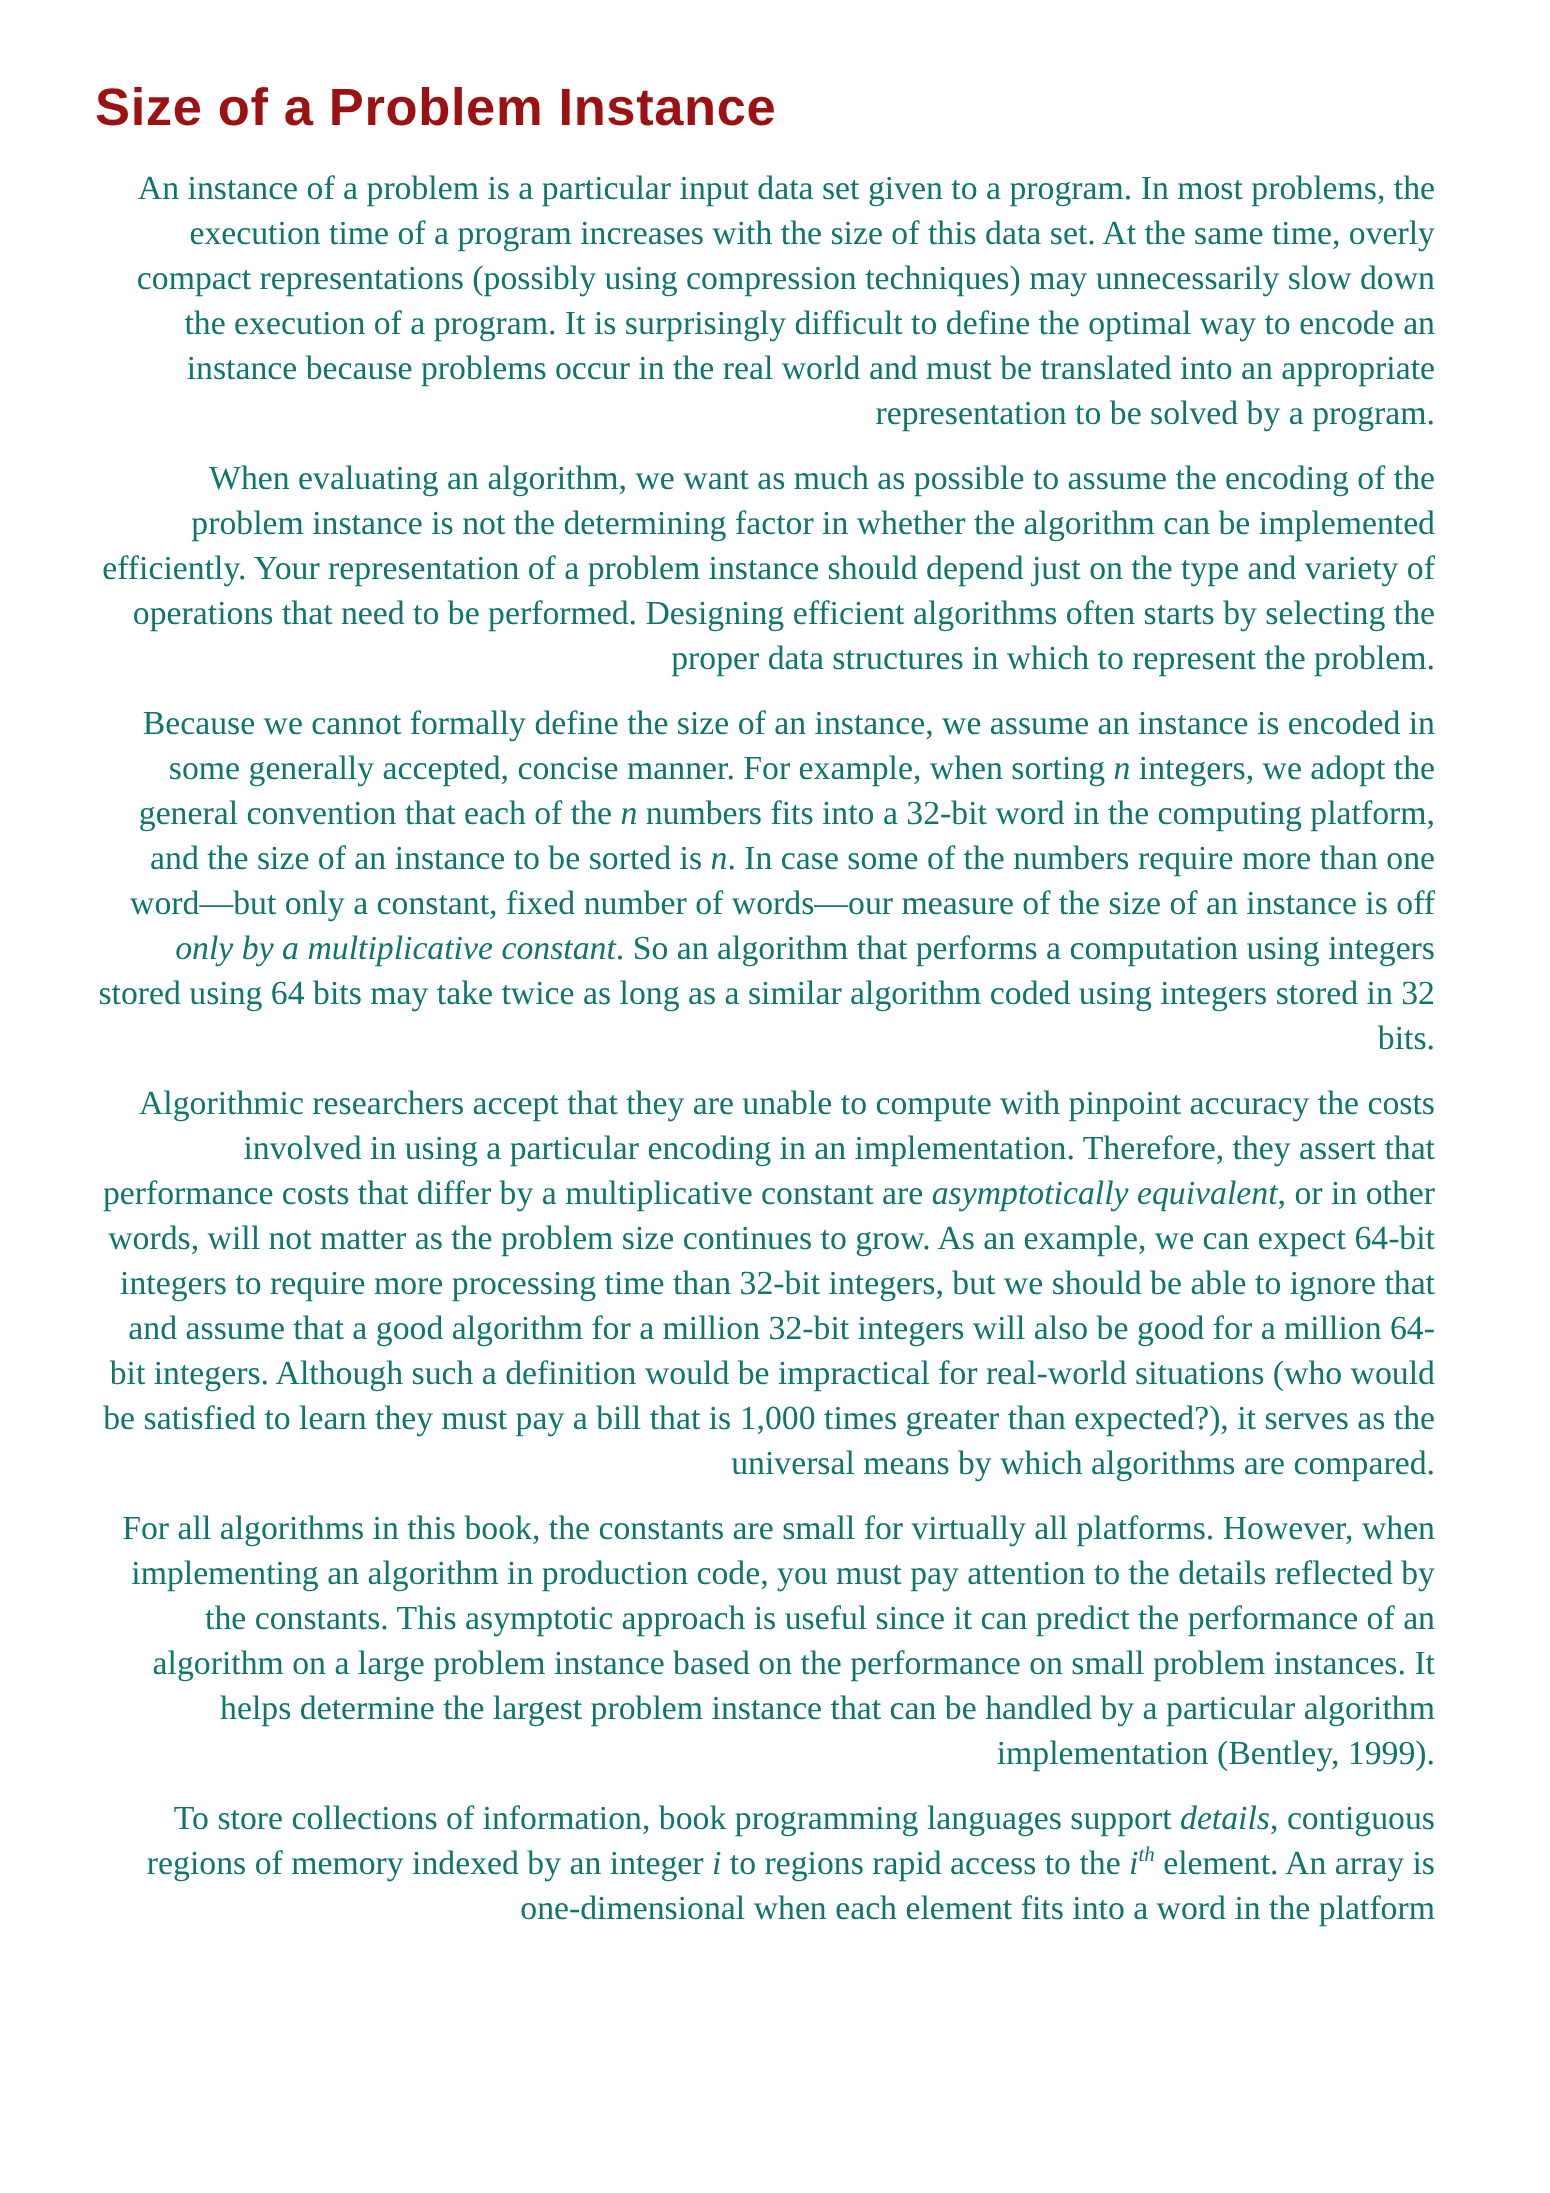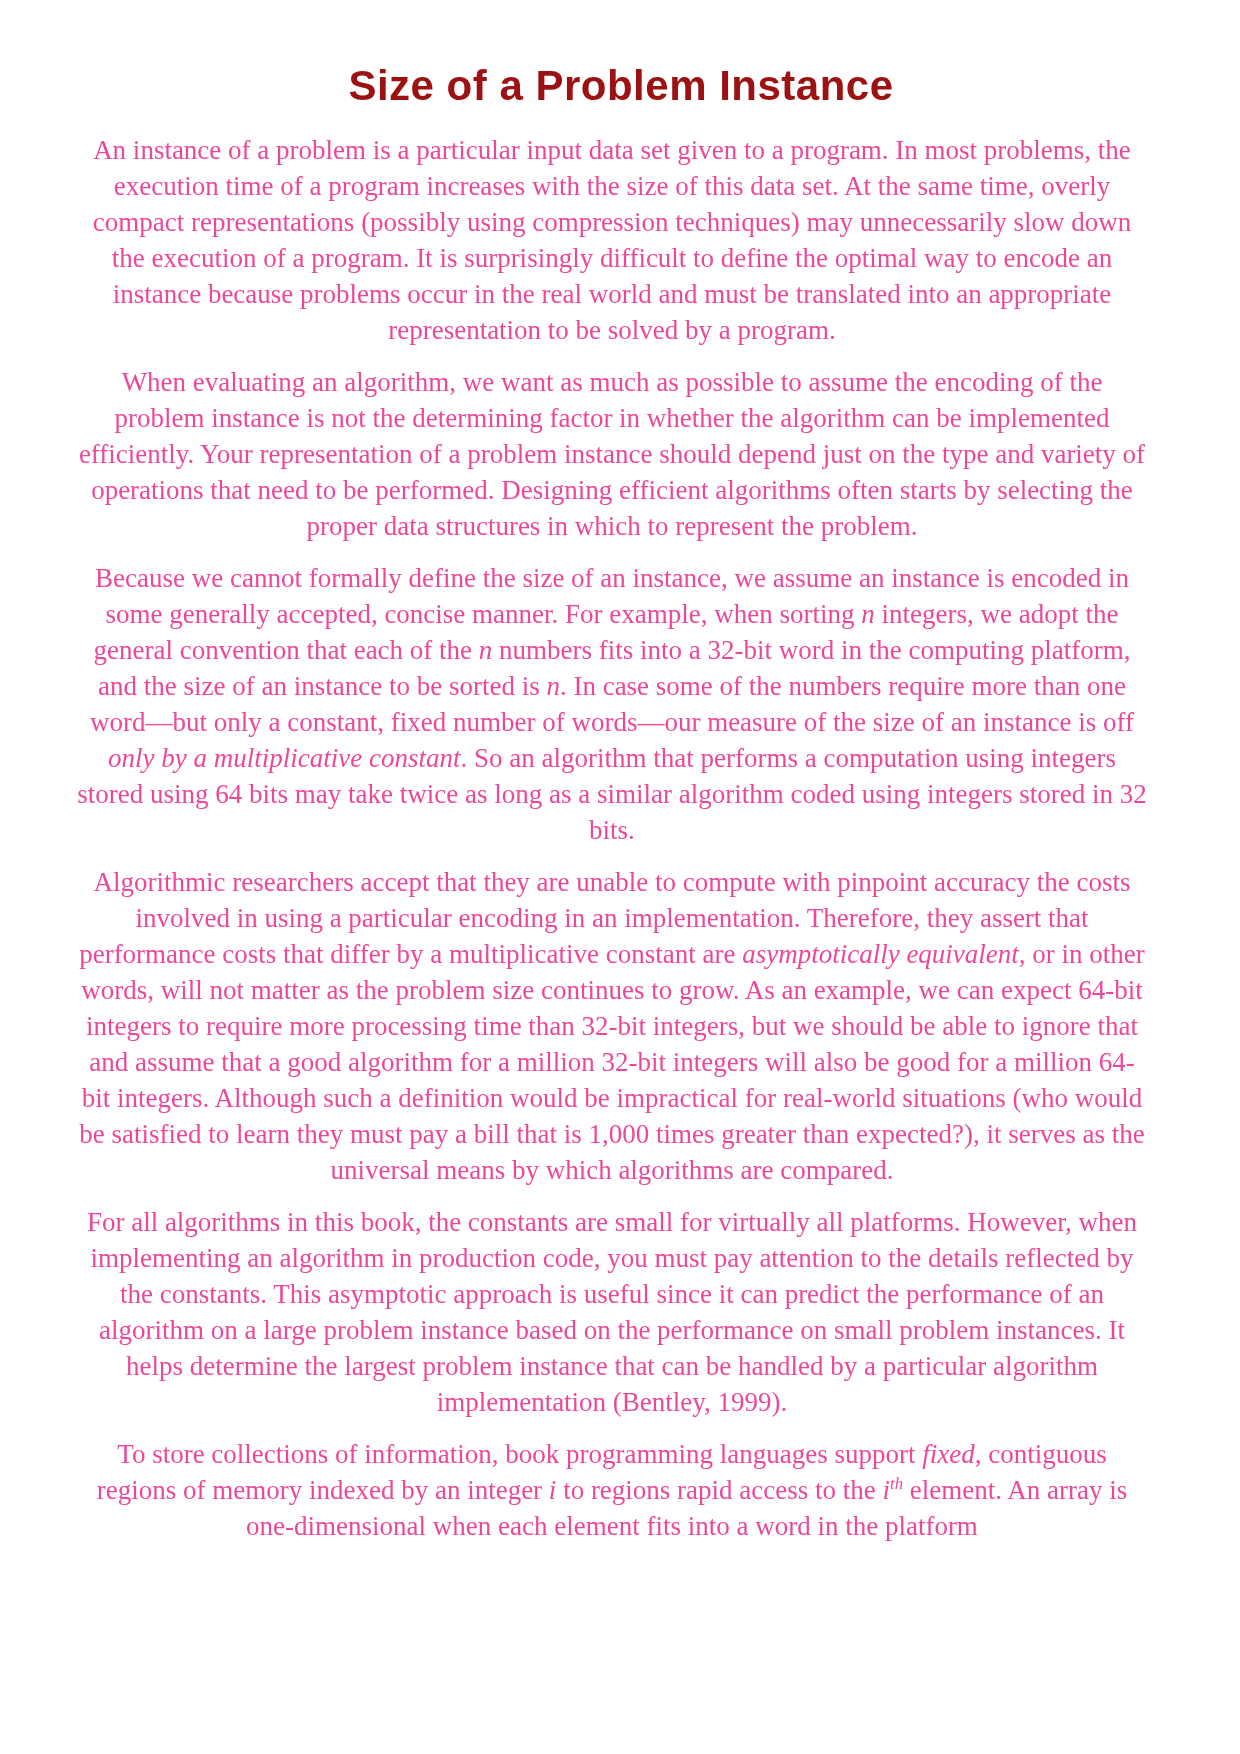--- a/index.html
+++ b/index.html
@@ -22,50 +22,50 @@
     font-size: 42px;
     line-height: 48px;
     color: #9C1112;
     margin: 0 0 22px 0;
     letter-spacing: 0.5px;
   }
   .body-copy p {
     font-family: "Liberation Serif", serif;
     font-size: 27px;
     line-height: 36px;
-    color: #ec4899;
+    color: #0f766e;
     margin: 0 0 16px 0;
     max-width: 1072px;
-    text-align: center;
+    text-align: right;
   }
   .body-copy em {
     font-style: italic;
   }
   .body-copy sup {
     font-size: 0.62em;
     line-height: 0;
     vertical-align: super;
     font-family: Liberation Serif, serif;
   }
 </style>
 </head>
 <body>
 
 <div class="page">
 
-  <h1 class="doc-title" style="color: rgb(156, 17, 18); text-align: center;">Size of a Problem Instance</h1>
+  <h1 class="doc-title" style="color: rgb(156, 17, 18);">Size of a Problem Instance</h1>
 
   <div class="body-copy">
 
     <p><span>An instance of a problem is a particular input data set given to a program. In most problems, the execution time of a program increases with the size of this data set. At the same time, overly compact representations (possibly using compression techniques) may unnecessarily slow down the execution of a program. It is surprisingly difficult to define the optimal way to encode an instance because problems occur in the real world and must be translated into an appropriate representation to be solved by a program.</span></p>
 
     <p><span>When evaluating an algorithm, we want as much as possible to assume the encoding of the problem instance is not the determining factor in whether the algorithm can be implemented efficiently. Your representation of a problem instance should depend just on the type and variety of operations that need to be performed. Designing efficient algorithms often starts by selecting the proper data structures in which to represent the problem.</span></p>
 
     <p><span>Because we cannot formally define the size of an instance, we assume an instance is encoded in some generally accepted, concise manner. For example, when sorting </span><em>n</em><span> integers, we adopt the general convention that each of the </span><em>n</em><span> numbers fits into a 32-bit word in the computing platform, and the size of an instance to be sorted is </span><em>n</em><span>. In case some of the numbers require more than one word—but only a constant, fixed number of words—our measure of the size of an instance is off </span><em>only by a multiplicative constant</em><span>. So an algorithm that performs a computation using integers stored using 64 bits may take twice as long as a similar algorithm coded using integers stored in 32 bits.</span></p>
 
     <p><span>Algorithmic researchers accept that they are unable to compute with pinpoint accuracy the costs involved in using a particular encoding in an implementation. Therefore, they assert that performance costs that differ by a multiplicative constant are </span><em>asymptotically equivalent</em><span>, or in other words, will not matter as the problem size continues to grow. As an example, we can expect 64-bit integers to require more processing time than 32-bit integers, but we should be able to ignore that and assume that a good algorithm for a million 32-bit integers will also be good for a million 64-bit integers. Although such a definition would be impractical for real-world situations (who would be satisfied to learn they must pay a bill that is 1,000 times greater than expected?), it serves as the universal means by which algorithms are compared.</span></p>
 
     <p><span>For all algorithms in this book, the constants are small for virtually all platforms. However, when implementing an algorithm in production code, you must pay attention to the details reflected by the constants. This asymptotic approach is useful since it can predict the performance of an algorithm on a large problem instance based on the performance on small problem instances. It helps determine the largest problem instance that can be handled by a particular algorithm implementation (Bentley, 1999).</span></p>
 
-    <p><span>To store collections of information, book programming languages support </span><em>fixed</em><span>, contiguous regions of memory indexed by an integer </span><em>i</em><span> to regions rapid access to the </span><em>i</em><sup><em>th</em></sup><span> element. An array is one-dimensional when each element fits into a word in the platform</span></p>
+    <p><span>To store collections of information, book programming languages support </span><em>details</em><span>, contiguous regions of memory indexed by an integer </span><em>i</em><span> to regions rapid access to the </span><em>i</em><sup><em>th</em></sup><span> element. An array is one-dimensional when each element fits into a word in the platform</span></p>
 
   </div>
 </div>
 
 </body></html>

